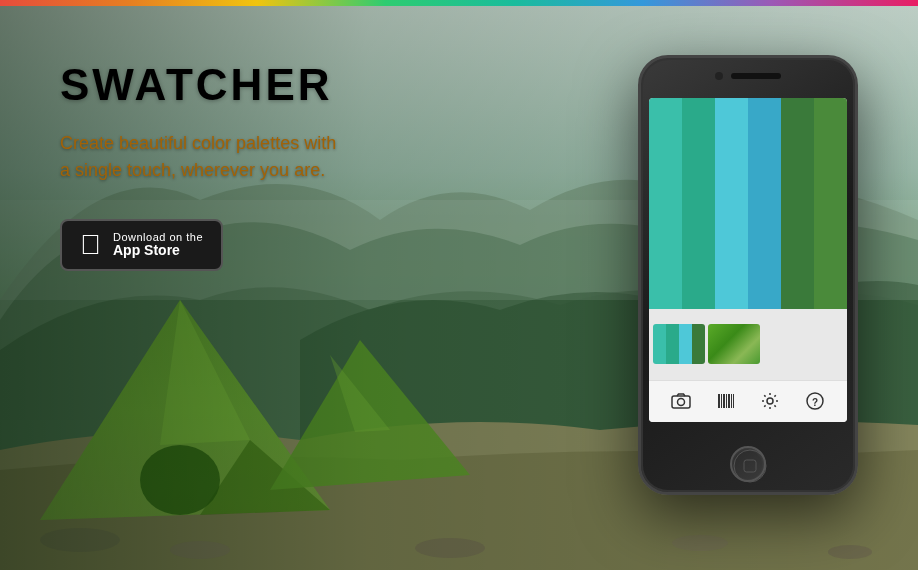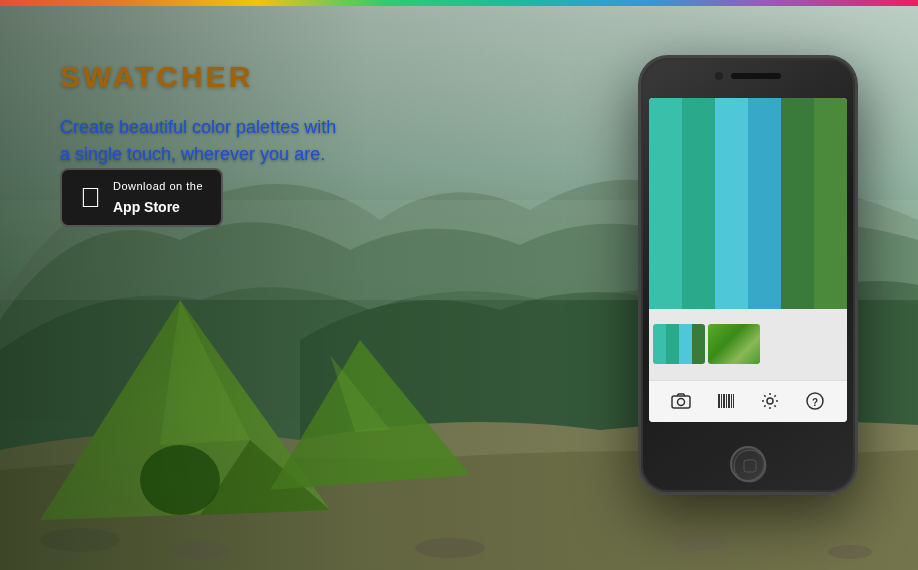--- a/index.html
+++ b/index.html
@@ -73,34 +73,35 @@
       padding: 50px 60px 0 60px;
     }
 
     .left-panel {
       flex: 1;
       padding-top: 10px;
       color: white;
     }
 
     .app-title {
-      font-size: 30px;
+      font-size: 44px;
       font-weight: 800;
       letter-spacing: 3px;
-      color: #a16207;
+      color: #000000;
       text-shadow: 0 1px 4px rgba(0,0,0,0.3);
       margin-bottom: 20px;
     }
 
     .tagline {
       font-size: 18px;
       font-weight: 300;
       line-height: 1.5;
-      color: #1d4ed8;
+      color: #a16207;
       text-shadow: 0 1px 3px rgba(0,0,0,0.4);
+      margin-bottom: 35px;
       max-width: 280px;
     }
 
     .app-store-btn {
       display: inline-flex;
       align-items: center;
       gap: 12px;
       background: #1a1a1a;
       border: 2px solid #555;
       border-radius: 8px;
@@ -111,21 +112,20 @@
     }
 
     .apple-icon {
       font-size: 28px;
       line-height: 1;
     }
 
     .btn-text {
       display: flex;
       flex-direction: column;
-      gap: 8px;
     }
 
     .btn-text-top {
       font-size: 11px;
       font-weight: 400;
       letter-spacing: 0.5px;
     }
 
     .btn-text-bottom {
       font-size: 14px;

